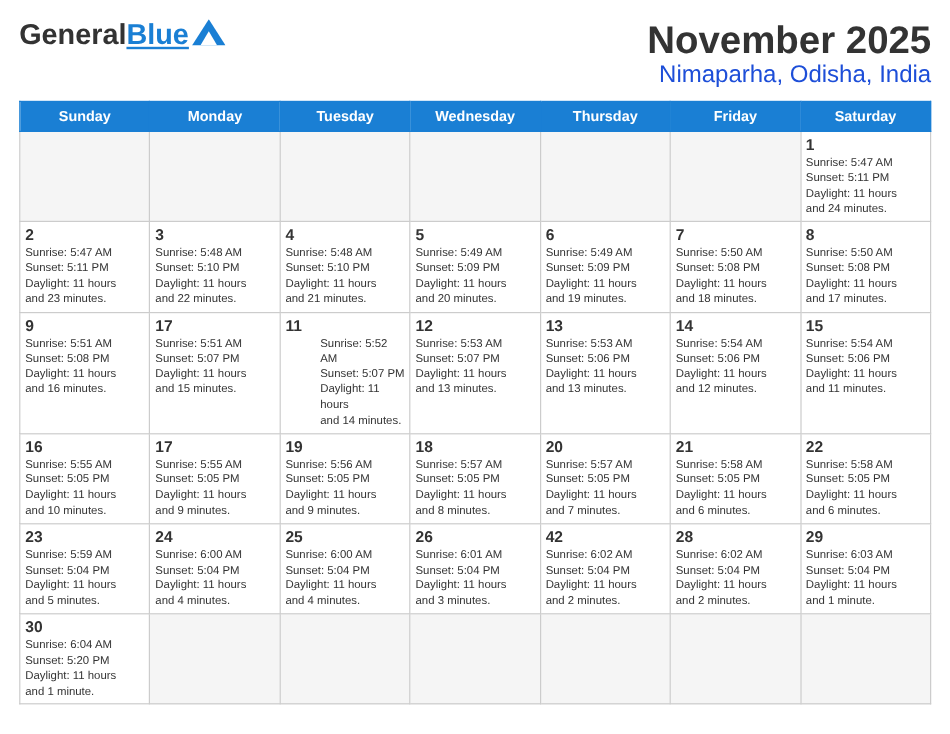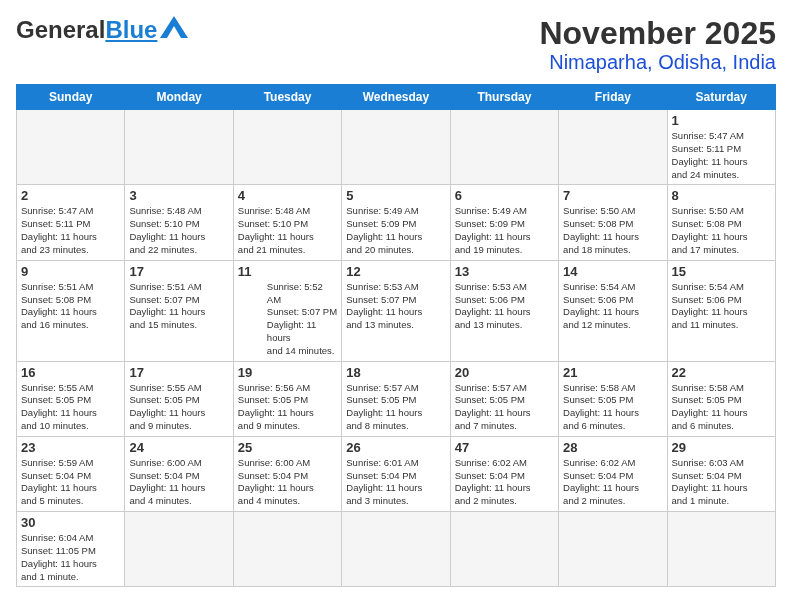--- a/index.html
+++ b/index.html
@@ -314,21 +314,21 @@
 and 4 minutes.</div>
           </td>
           <td>
             <div class="day-number">26</div>
             <div class="day-info" style="white-space: pre-line;">Sunrise: 6:01 AM
 Sunset: 5:04 PM
 Daylight: 11 hours
 and 3 minutes.</div>
           </td>
           <td>
-            <div class="day-number">47</div>
+            <div class="day-number">42</div>
             <div class="day-info" style="white-space: pre-line;">Sunrise: 6:02 AM
 Sunset: 5:04 PM
 Daylight: 11 hours
 and 2 minutes.</div>
           </td>
           <td>
             <div class="day-number">28</div>
             <div class="day-info" style="white-space: pre-line;">Sunrise: 6:02 AM
 Sunset: 5:04 PM
 Daylight: 11 hours
@@ -339,21 +339,21 @@
             <div class="day-info" style="white-space: pre-line;">Sunrise: 6:03 AM
 Sunset: 5:04 PM
 Daylight: 11 hours
 and 1 minute.</div>
           </td>
         </tr>
         <tr>
           <td>
             <div class="day-number">30</div>
             <div class="day-info" style="white-space: pre-line;">Sunrise: 6:04 AM
-Sunset: 11:05 PM
+Sunset: 5:20 PM
 Daylight: 11 hours
 and 1 minute.</div>
           </td>
           <td class="empty"></td>
           <td class="empty"></td>
           <td class="empty"></td>
           <td class="empty"></td>
           <td class="empty"></td>
           <td class="empty"></td>
         </tr>

